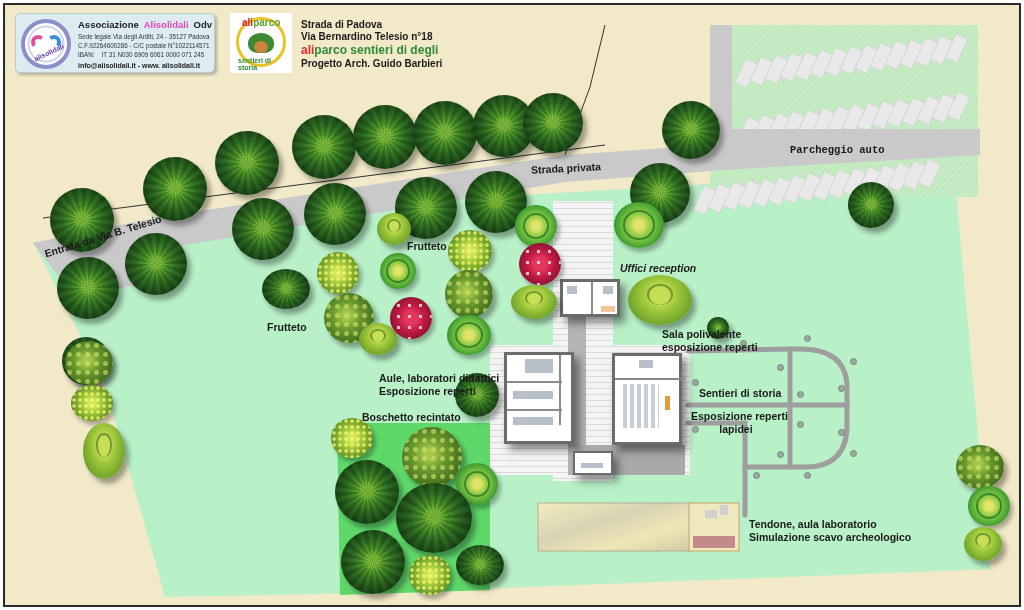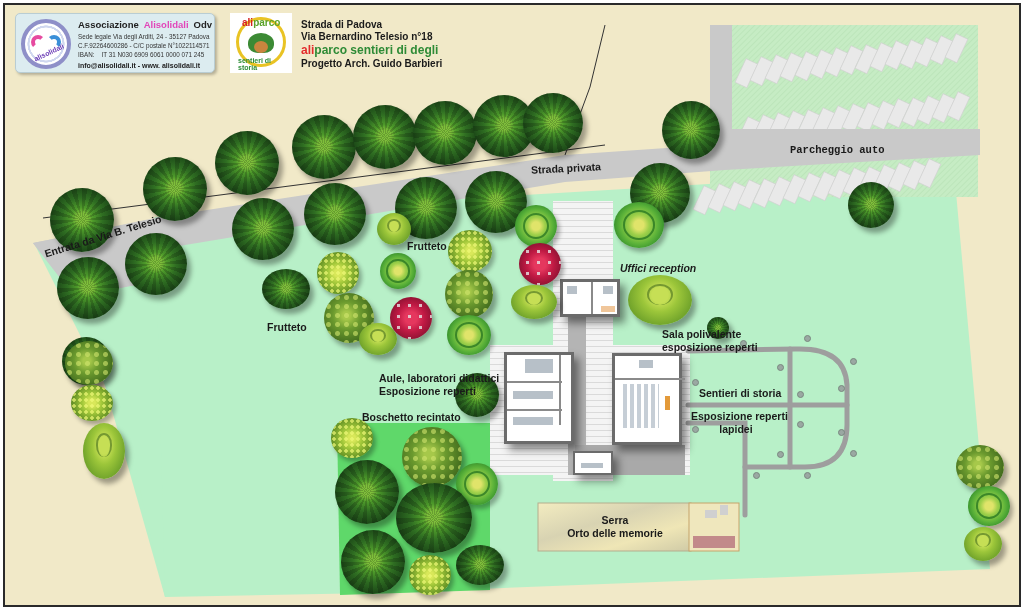--- a/index.html
+++ b/index.html
@@ -363,17 +363,17 @@
   <div class="label" style="left:374px;top:347px;margin-top:20px;">
     <div>Aule, laboratori didattici</div>
     <div>Esposizione reperti</div>
   </div>
   <div class="label" style="left:357px;top:406px;text-align:center;">Boschetto recintato</div>
   <div class="label" style="left:694px;top:382px;">Sentieri di storia</div>
   <div class="label center" style="left:686px;top:405px;width:90px;">
     <div>Esposizione reperti</div>
     <div>lapidei</div>
   </div>
-  <div class="label center" style="left:560px;top:509px;width:100px;">
-    <div>Serra</div>
-    <div>Orto delle memorie</div>
+  <div class="label" style="left:744px;top:513px;">
+    <div>Tendone, aula laboratorio</div>
+    <div>Simulazione scavo archeologico</div>
   </div>
 </div>
 
 </body></html>

